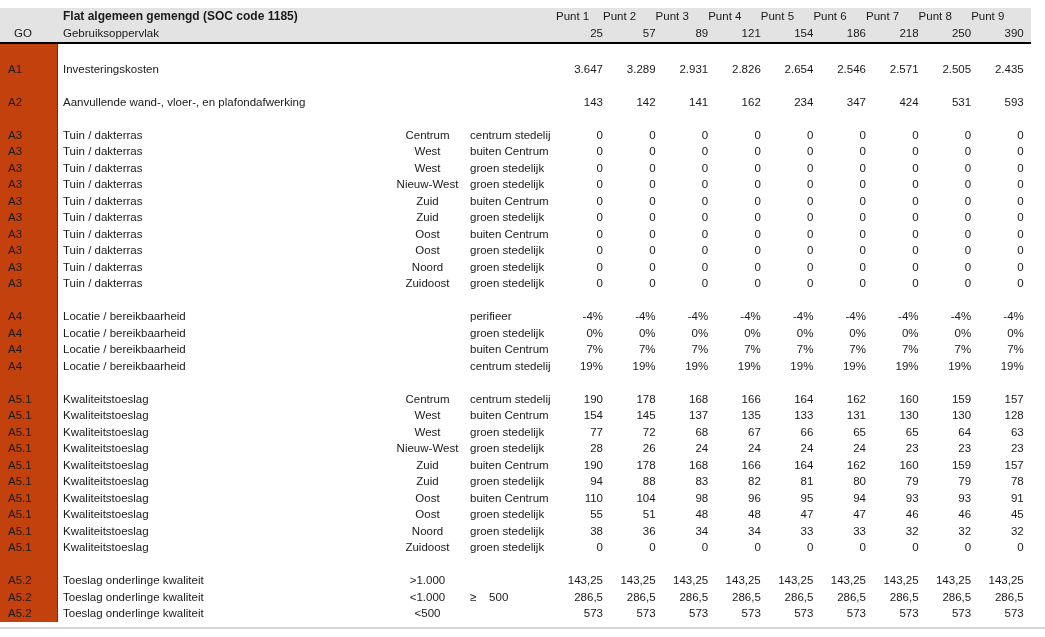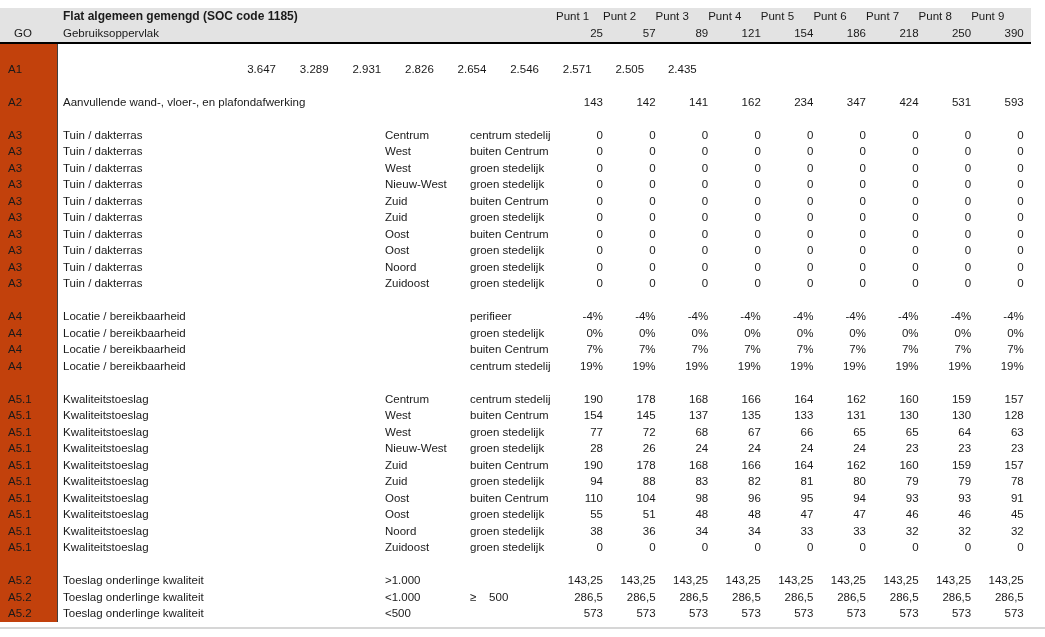--- a/index.html
+++ b/index.html
@@ -26,21 +26,21 @@
   .h-nums{display:flex;flex:1 1 auto;}
 
   
   .tbody{position:absolute;left:0;top:44px;width:1031px;}
   .row{display:flex;height:16.5px;line-height:16.4px;}
   .c-go{
     flex:0 0 58px;background:#c2410c;border-right:1px solid #404040;
     padding-left:8px;box-sizing:border-box;white-space:nowrap;
   }
   .c-desc{flex:0 0 327px;padding-left:5px;box-sizing:border-box;white-space:nowrap;overflow:hidden;}
-  .c-district{flex:0 0 85px;white-space:nowrap;overflow:hidden;}
+  .c-district{flex:0 0 85px;white-space:nowrap;overflow:hidden;text-align:center;}
   .c-area{flex:0 0 86px;white-space:pre;overflow:hidden;}
   .c-num{flex:0 0 52.6px;text-align:right;white-space:nowrap;}
   .c-num.first{flex:0 0 47px;}
 
   
   .bottom-edge{position:absolute;left:0;top:627px;width:1045px;height:2px;background:#d6d6d6;}
 </style>
 </head>
 <body>
 
@@ -90,20 +90,21 @@
         <span class="c-num"></span>
         <span class="c-num"></span>
         <span class="c-num"></span>
         <span class="c-num"></span>
         <span class="c-num"></span>
         <span class="c-num"></span>
         <span class="c-num"></span>
       </div>
       <div class="row">
         <span class="c-go">A1</span>
+        <span class="c-desc">Investeringskosten</span>
         <span class="c-district"></span>
         <span class="c-area"></span>
         <span class="c-num first">3.647</span>
         <span class="c-num">3.289</span>
         <span class="c-num">2.931</span>
         <span class="c-num">2.826</span>
         <span class="c-num">2.654</span>
         <span class="c-num">2.546</span>
         <span class="c-num">2.571</span>
         <span class="c-num">2.505</span>

